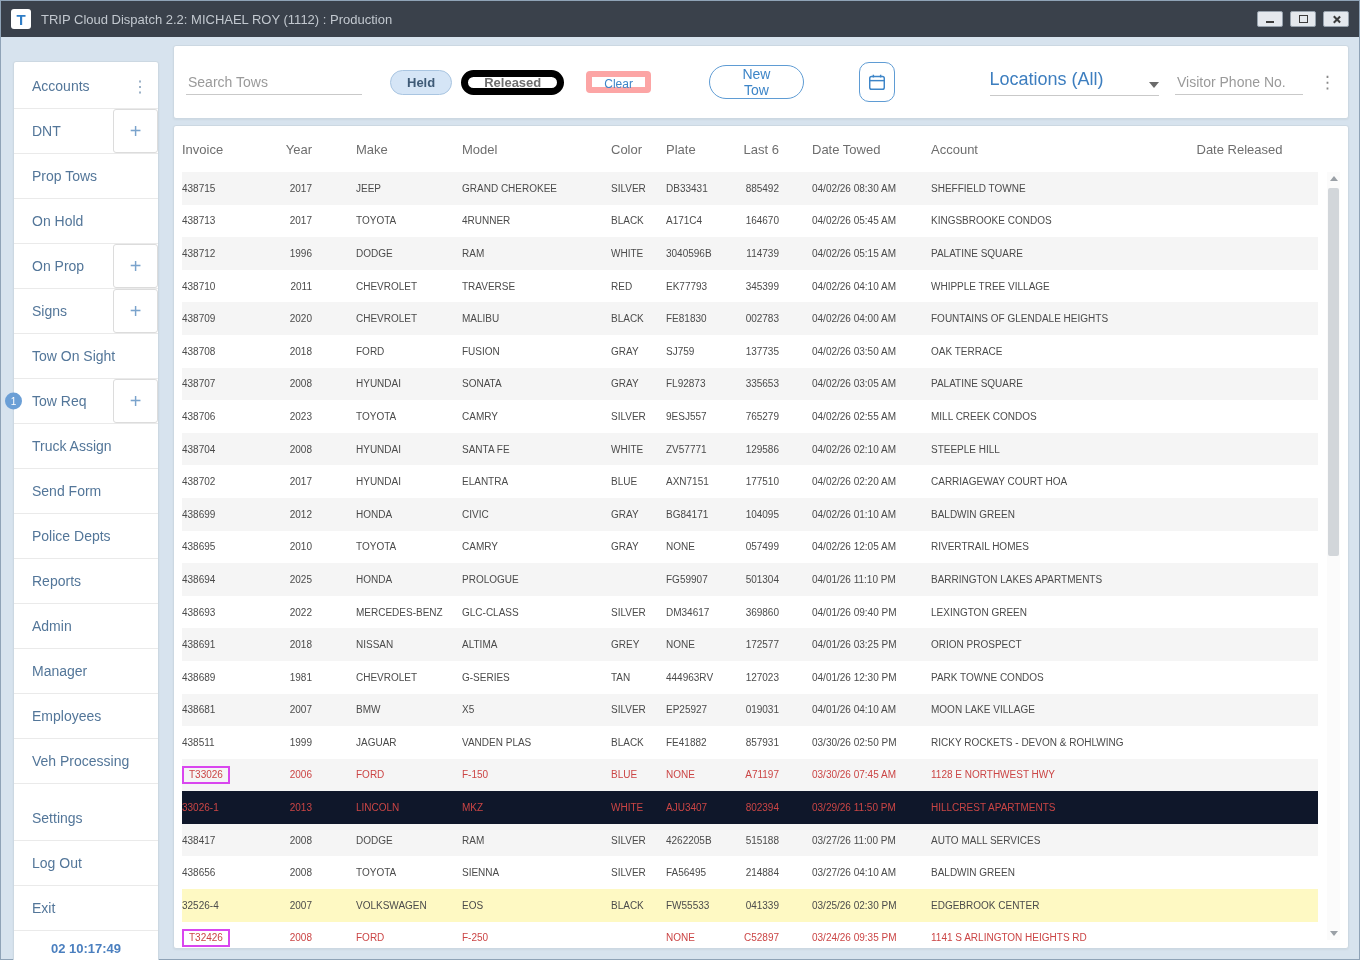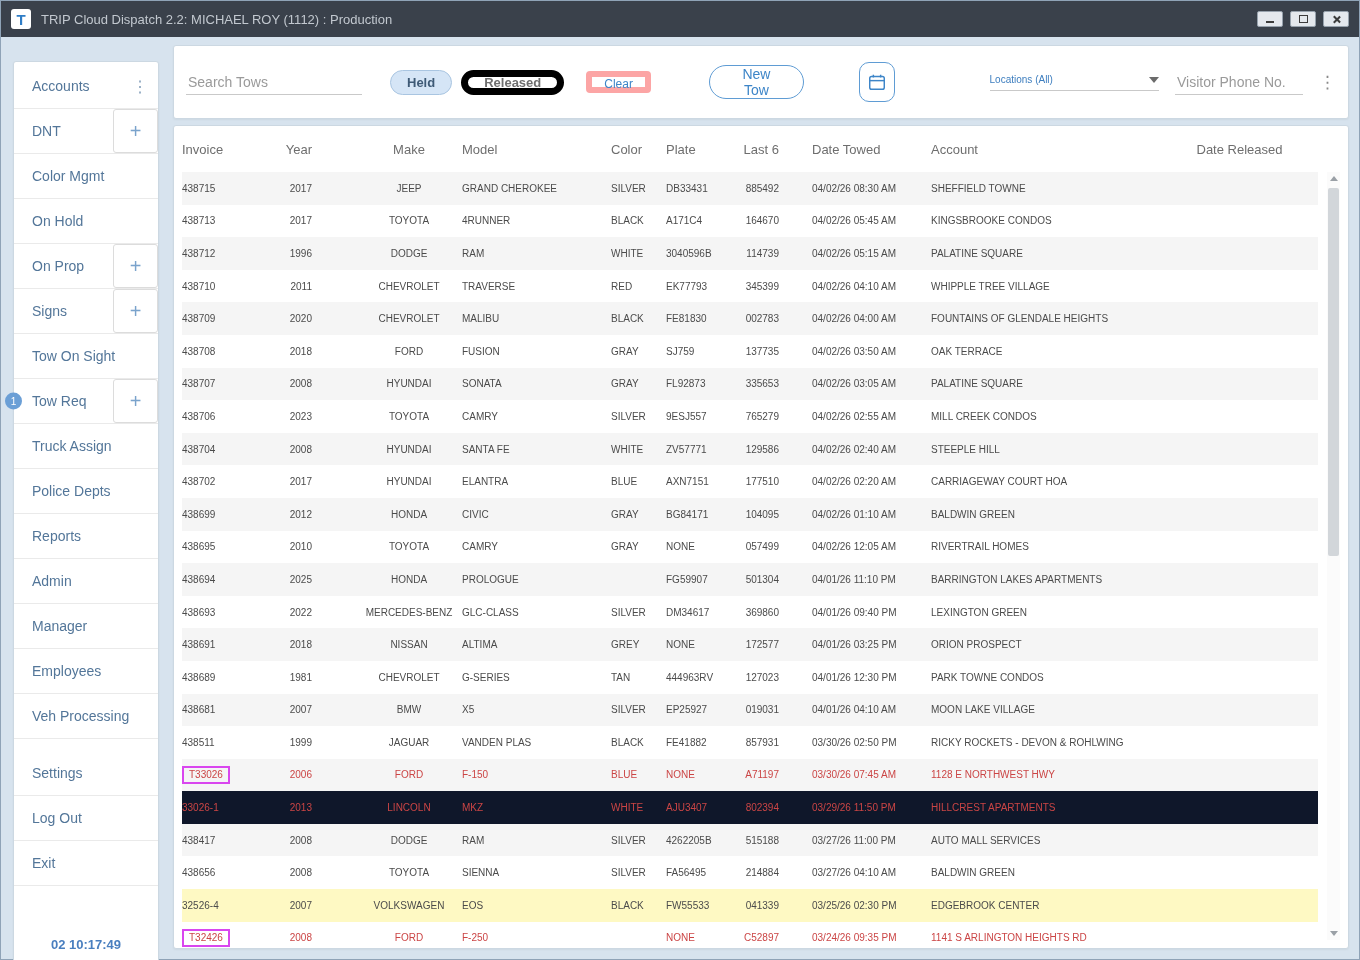--- a/index.html
+++ b/index.html
@@ -35,37 +35,37 @@
   .underline-input::placeholder{color:#9a9a9a;}
   .search-input{width:176px;}
   .phone-input{margin-left:16px;width:128px;}
   .pill{height:25px;border-radius:13px;font-size:13px;font-weight:600;display:flex;align-items:center;padding:0 16px;cursor:pointer;background:#fff;font-family:inherit;}
   .pill.held{margin-left:28px;background:#d5e5f6;border:1px solid #a9c5e1;color:#3e5a76;}
   .pill.released{margin-left:9px;border:7px solid #000000;color:#6f6f6f;}
   .clear-btn{margin-left:22px;height:22px;padding:0 12px;border:6px solid #fca5a5;border-radius:4px;background:#fff;color:#3d85c8;font-family:inherit;font-size:12px;cursor:pointer;}
   .newtow-btn{margin-left:58px;height:34px;padding:0 22px;border:1.5px solid #5f9cd4;border-radius:17px;background:#fff;color:#3d85c8;font-family:inherit;font-size:14px;cursor:pointer;}
   .cal-btn{margin-left:55px;width:41px;height:40px;border:1.5px solid #5f9cd4;border-radius:10px;background:#fff;display:flex;align-items:center;justify-content:center;cursor:pointer;}
   .loc{margin-left:95px;width:196px;display:flex;align-items:flex-end;justify-content:space-between;border-bottom:1px solid #c9c9c9;padding-bottom:5px;cursor:pointer;}
-  .loc-label{color:#3d7ebf;font-size:10px;}
+  .loc-label{color:#3d7ebf;font-size:18px;}
   .caret{width:0;height:0;border-left:5px solid transparent;border-right:5px solid transparent;border-top:6px solid #6b6b6b;margin-bottom:2px;}
   .tb-kebab{margin-left:16px;color:#8a8a8a;font-size:17px;cursor:pointer;}
   
   .tablecard{left:172px;top:124px;width:1176px;height:824px;overflow:hidden;}
   .grid-cols{display:grid;grid-template-columns:78px 52px 150px 149px 55px 72px 41px 152px 230px 1fr;}
   .thead{height:46px;align-items:center;margin:0 30px 0 8px;color:#6e6e6e;font-size:13px;}
   .tbody{margin:0 30px 0 8px;}
   .trow{height:32.6px;align-items:center;font-size:10px;color:#4b4b4b;cursor:default;}
   .trow.alt{background:#f5f5f5;}
   .trow.hl-peach{background:#0f172a;}
   .trow.hl-blue{background:#fef9c3;}
   .trow.red .tcell{color:#cb4545;}
   .tcell,.hcell{white-space:nowrap;overflow:hidden;}
   .c-invoice{text-align:left;}
   .c-year{text-align:right;}
-  .c-make{padding-left:44px;text-align:center;}
+  .c-make{padding-left:44px;}
   .c-towed{padding-left:33px;}
   .c-last6{text-align:right;}
   .c-released{text-align:center;}
   .boxed{display:inline-block;border:2px solid #d946ef;padding:1px 5px 2px;}
   
   .vscroll{position:absolute;top:46px;right:8px;bottom:8px;width:13px;background:#fbfbfb;}
   .vs-arrow{position:absolute;left:0;width:13px;height:13px;display:flex;align-items:center;justify-content:center;cursor:pointer;}
   .vs-up{top:0;}
   .vs-down{bottom:0;}
   .tri-up{width:0;height:0;border-left:4px solid transparent;border-right:4px solid transparent;border-bottom:5px solid #9aa0a6;}
@@ -100,21 +100,21 @@
           </div>
         </div>
         <div class="snav-row">
           <div class="snav-item">
             <span class="snav-label">DNT</span>
           </div>
           <button class="plus-btn">+</button>
         </div>
         <div class="snav-row">
           <div class="snav-item">
-            <span class="snav-label">Color Mgmt</span>
+            <span class="snav-label">Prop Tows</span>
           </div>
         </div>
         <div class="snav-row">
           <div class="snav-item">
             <span class="snav-label">On Hold</span>
           </div>
         </div>
         <div class="snav-row">
           <div class="snav-item">
             <span class="snav-label">On Prop</span>
@@ -135,20 +135,25 @@
         <div class="snav-row">
           <span class="badge">1</span>
           <div class="snav-item">
             <span class="snav-label">Tow Req</span>
           </div>
           <button class="plus-btn">+</button>
         </div>
         <div class="snav-row">
           <div class="snav-item">
             <span class="snav-label">Truck Assign</span>
+          </div>
+        </div>
+        <div class="snav-row">
+          <div class="snav-item">
+            <span class="snav-label">Send Form</span>
           </div>
         </div>
         <div class="snav-row">
           <div class="snav-item">
             <span class="snav-label">Police Depts</span>
           </div>
         </div>
         <div class="snav-row">
           <div class="snav-item">
             <span class="snav-label">Reports</span>
@@ -326,21 +331,21 @@
           <div class="tcell c-released"></div>
         </div>
         <div class="trow grid-cols alt">
           <div class="tcell c-invoice">438704</div>
           <div class="tcell c-year">2008</div>
           <div class="tcell c-make">HYUNDAI</div>
           <div class="tcell c-model">SANTA FE</div>
           <div class="tcell c-color">WHITE</div>
           <div class="tcell c-plate">ZV57771</div>
           <div class="tcell c-last6">129586</div>
-          <div class="tcell c-towed">04/02/26 02:40 AM</div>
+          <div class="tcell c-towed">04/02/26 02:10 AM</div>
           <div class="tcell c-account">STEEPLE HILL</div>
           <div class="tcell c-released"></div>
         </div>
         <div class="trow grid-cols">
           <div class="tcell c-invoice">438702</div>
           <div class="tcell c-year">2017</div>
           <div class="tcell c-make">HYUNDAI</div>
           <div class="tcell c-model">ELANTRA</div>
           <div class="tcell c-color">BLUE</div>
           <div class="tcell c-plate">AXN7151</div>

